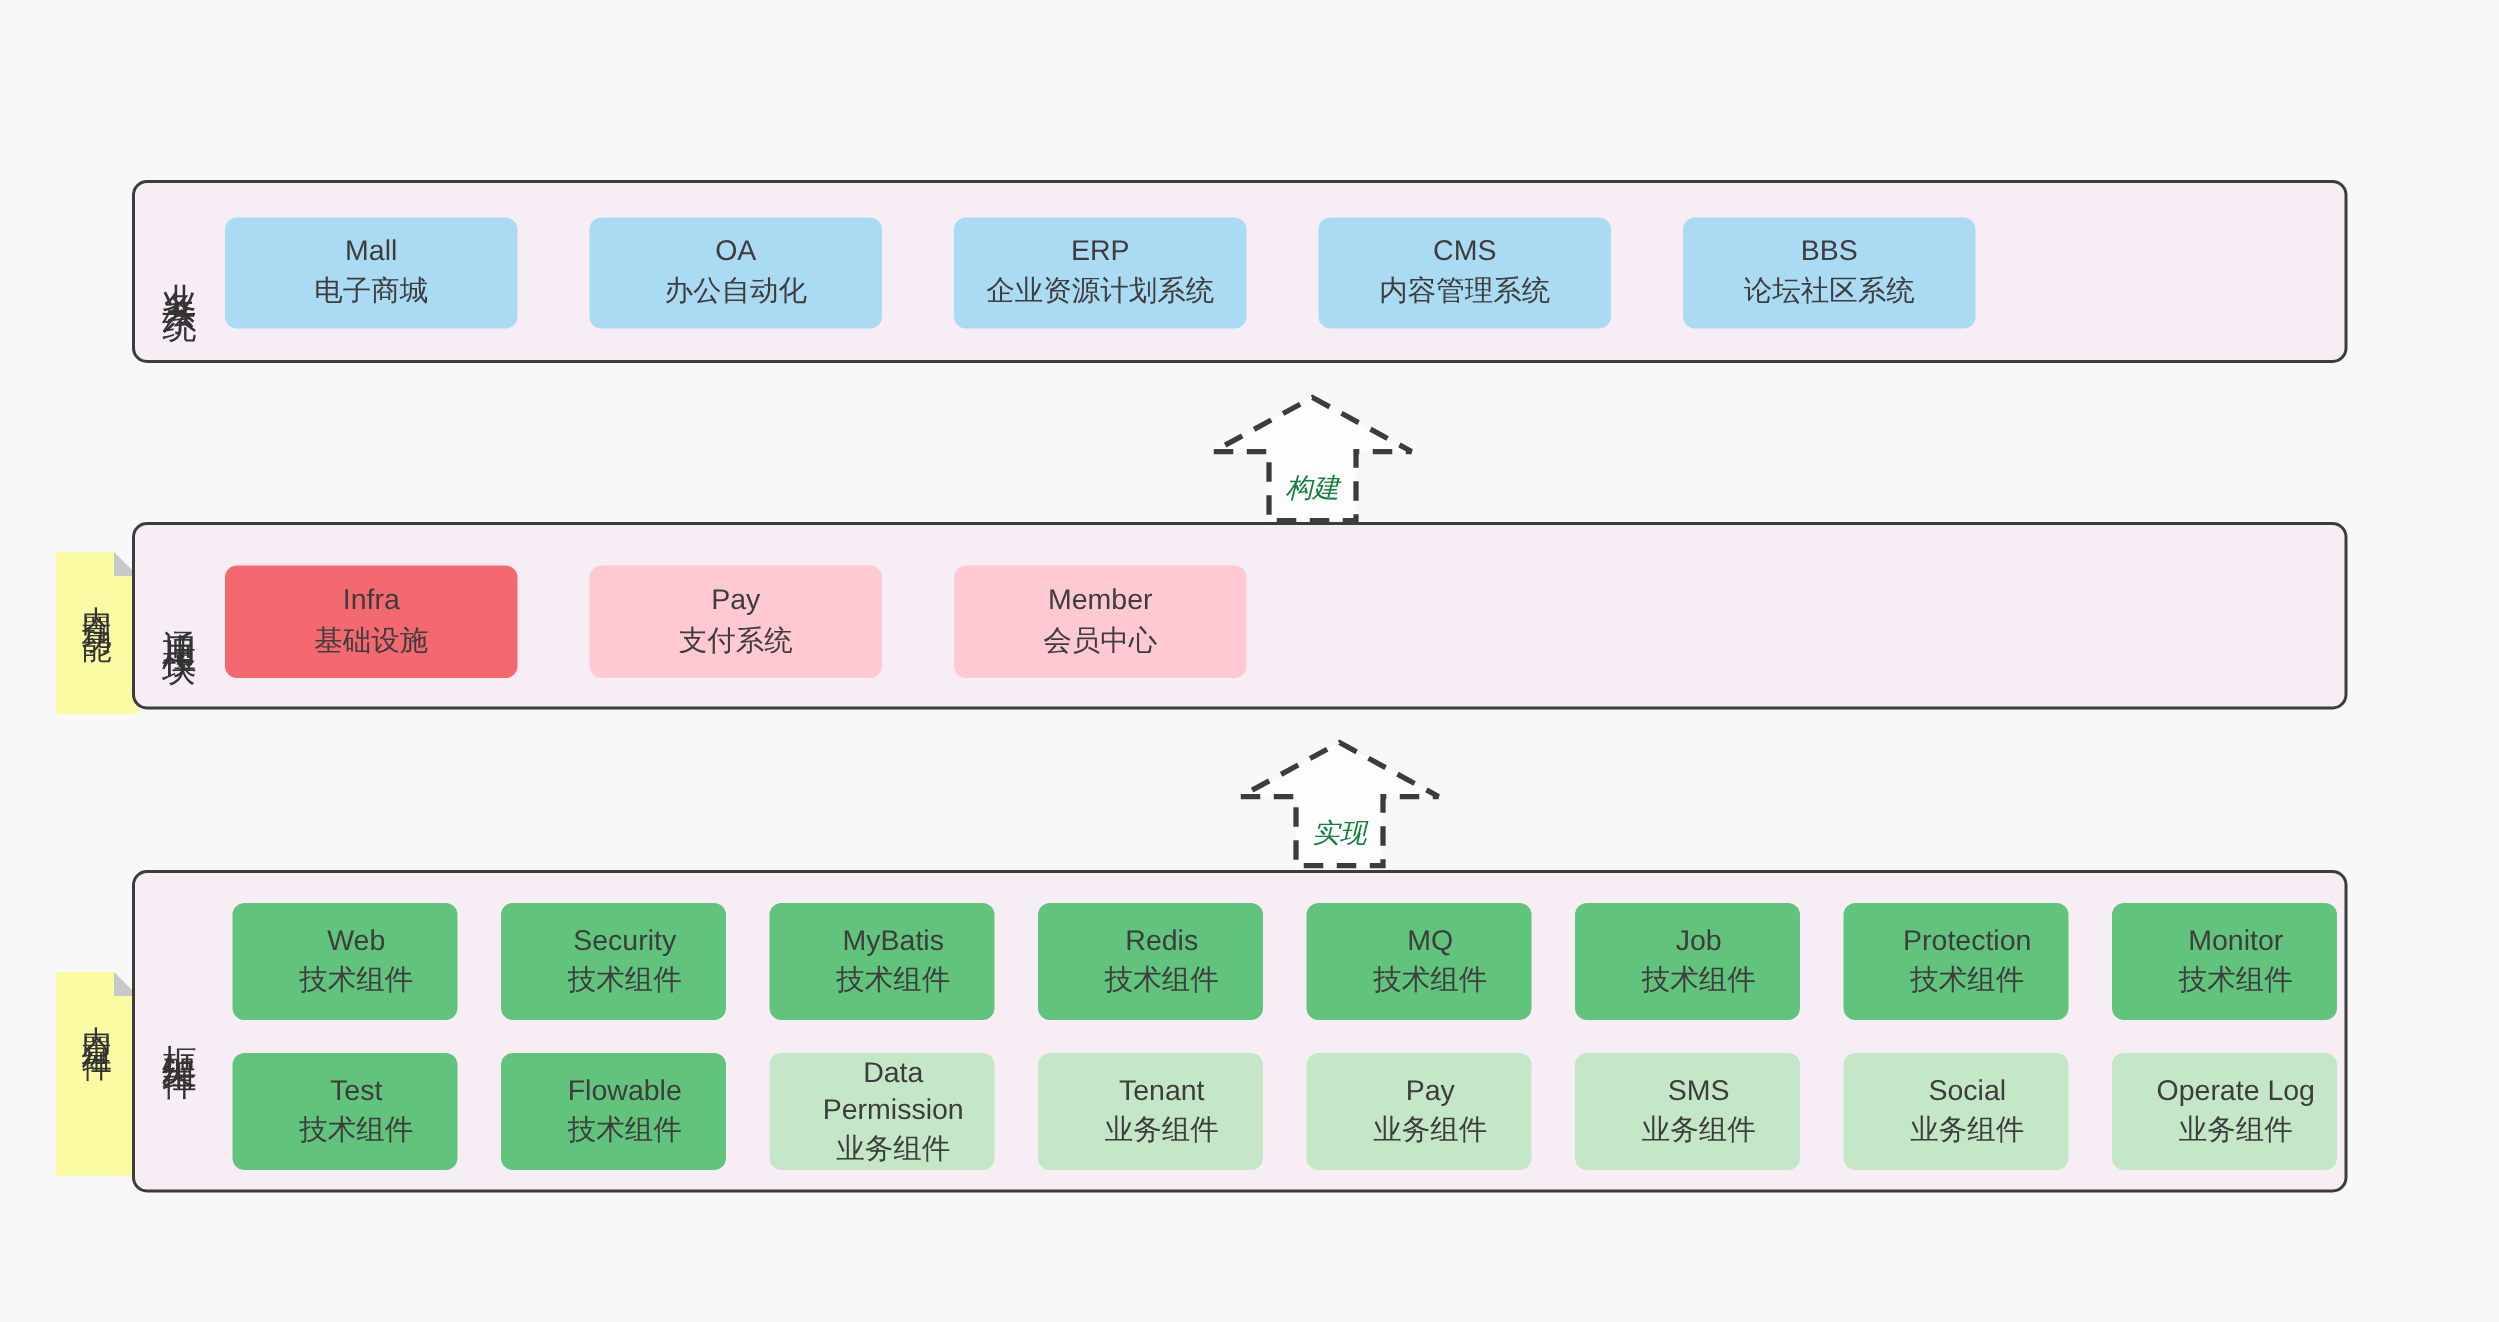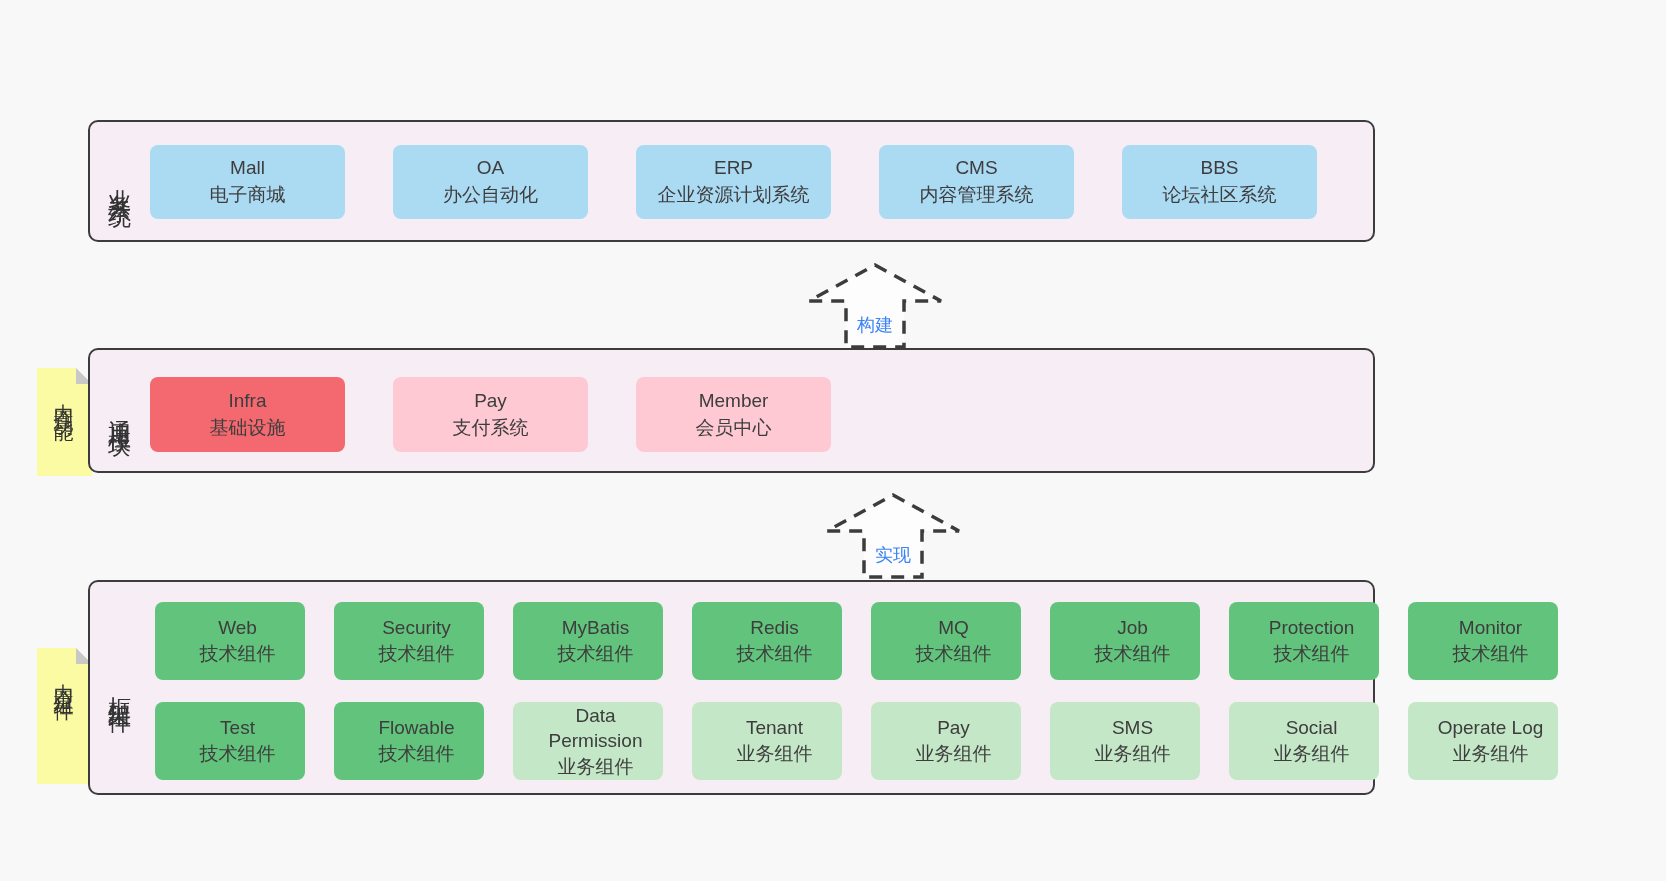--- a/index.html
+++ b/index.html
@@ -7,21 +7,21 @@
   body {
     width: 1666px; height: 881px; position: relative;
     background: #f8f8f8;
     font-family: "Liberation Sans", "DejaVu Sans", sans-serif;
     color: #3d3d3d;
   }
   .canvas { position: absolute; inset: 0; }
 
   
   .layer {
-    position: absolute; left: 88px; width: 1287px;
+    position: absolute; left: 88px; width: 1477px;
     background: #f7edf5;
     border: 2px solid #3c3c3c;
     border-radius: 10px;
     z-index: 2;
   }
   #layer-business  { top: 120px; height: 122px; }
   #layer-modules   { top: 348px; height: 125px; }
   #layer-framework { top: 580px; height: 215px; }
 
   .vlabel {
@@ -83,21 +83,21 @@
 
   
   .arrow { position: absolute; width: 140px; height: 88px; z-index: 1; }
   #arrow-build     { left: 805px; top: 262px; }
   #arrow-implement { left: 823px; top: 492px; }
   .arrow svg { position: absolute; inset: 0; overflow: visible; }
   .arrow-label {
     position: absolute; left: 50%; top: 50px;
     transform: translateX(-50%);
     background: #fdfdfd; padding: 1px 4px;
-    font-size: 18px; color: #3b82f6; white-space: nowrap;
+    font-size: 18px; color: #15803d; white-space: nowrap; font-style: italic;
   }
 </style>
 </head>
 <body>
 
 <div class="canvas">
 
   <div class="sticky" id="sticky-modules">
     <div class="sticky-body"></div>
     <div class="sticky-fold"></div>

